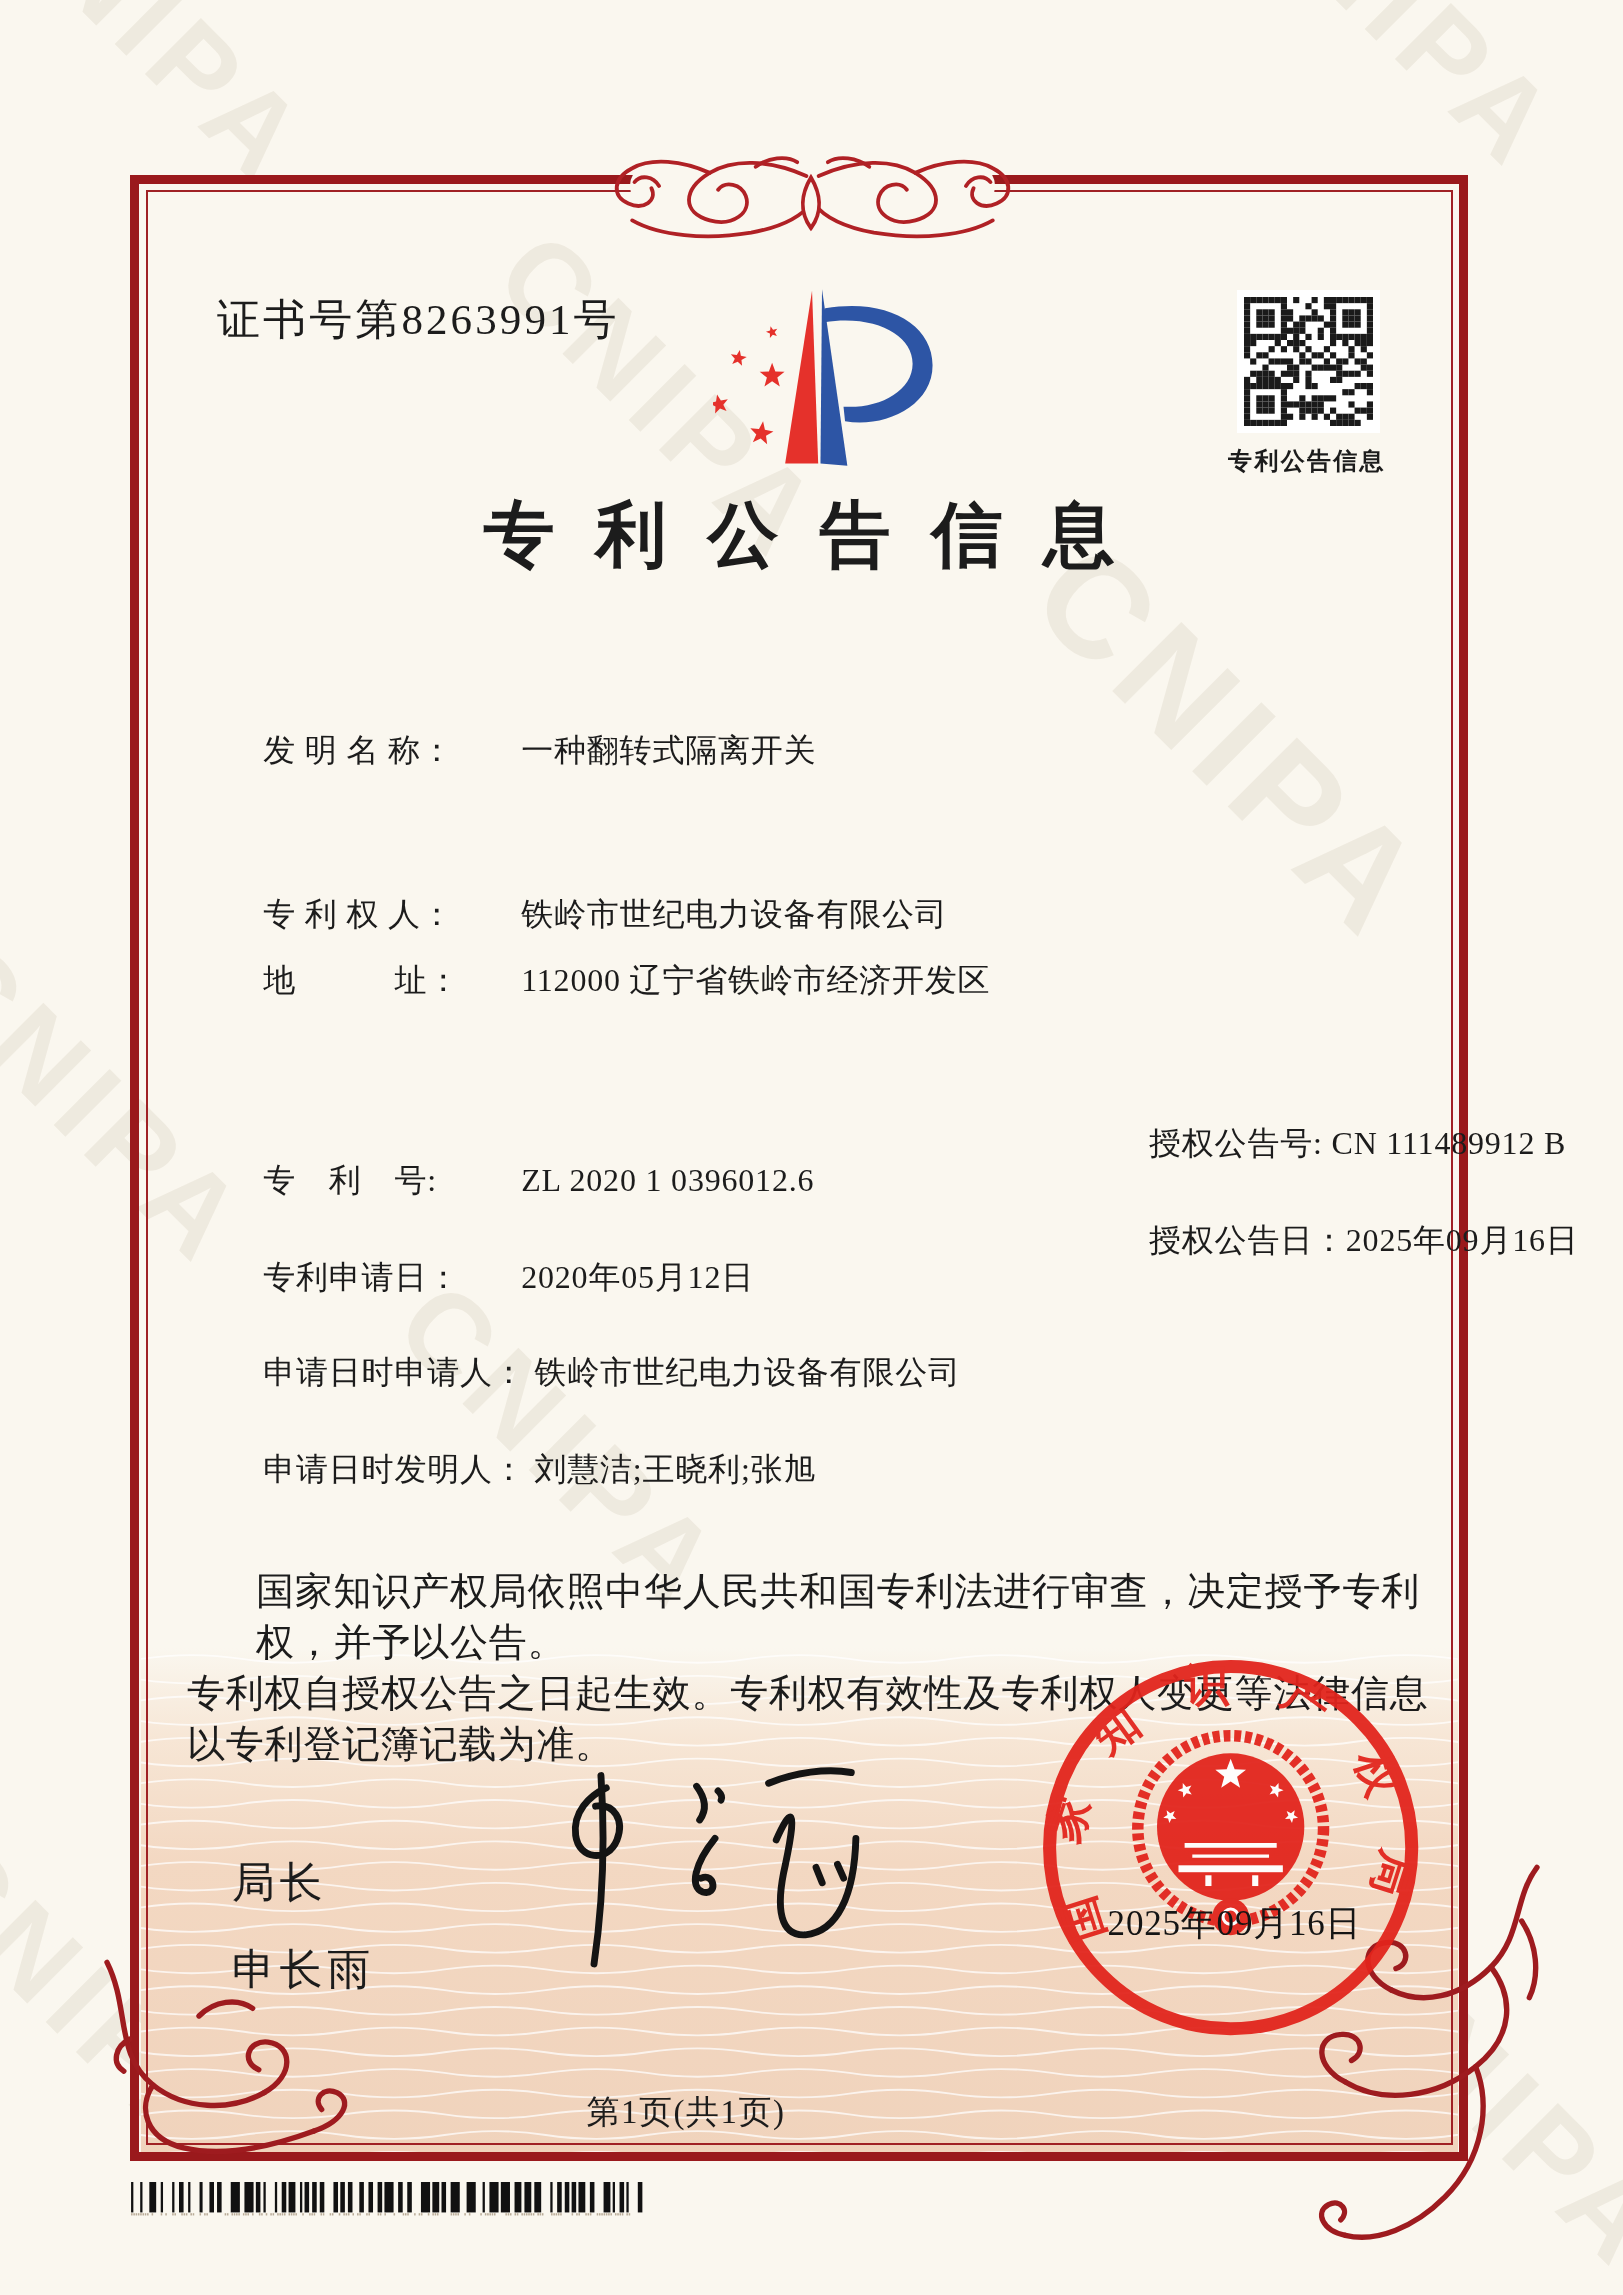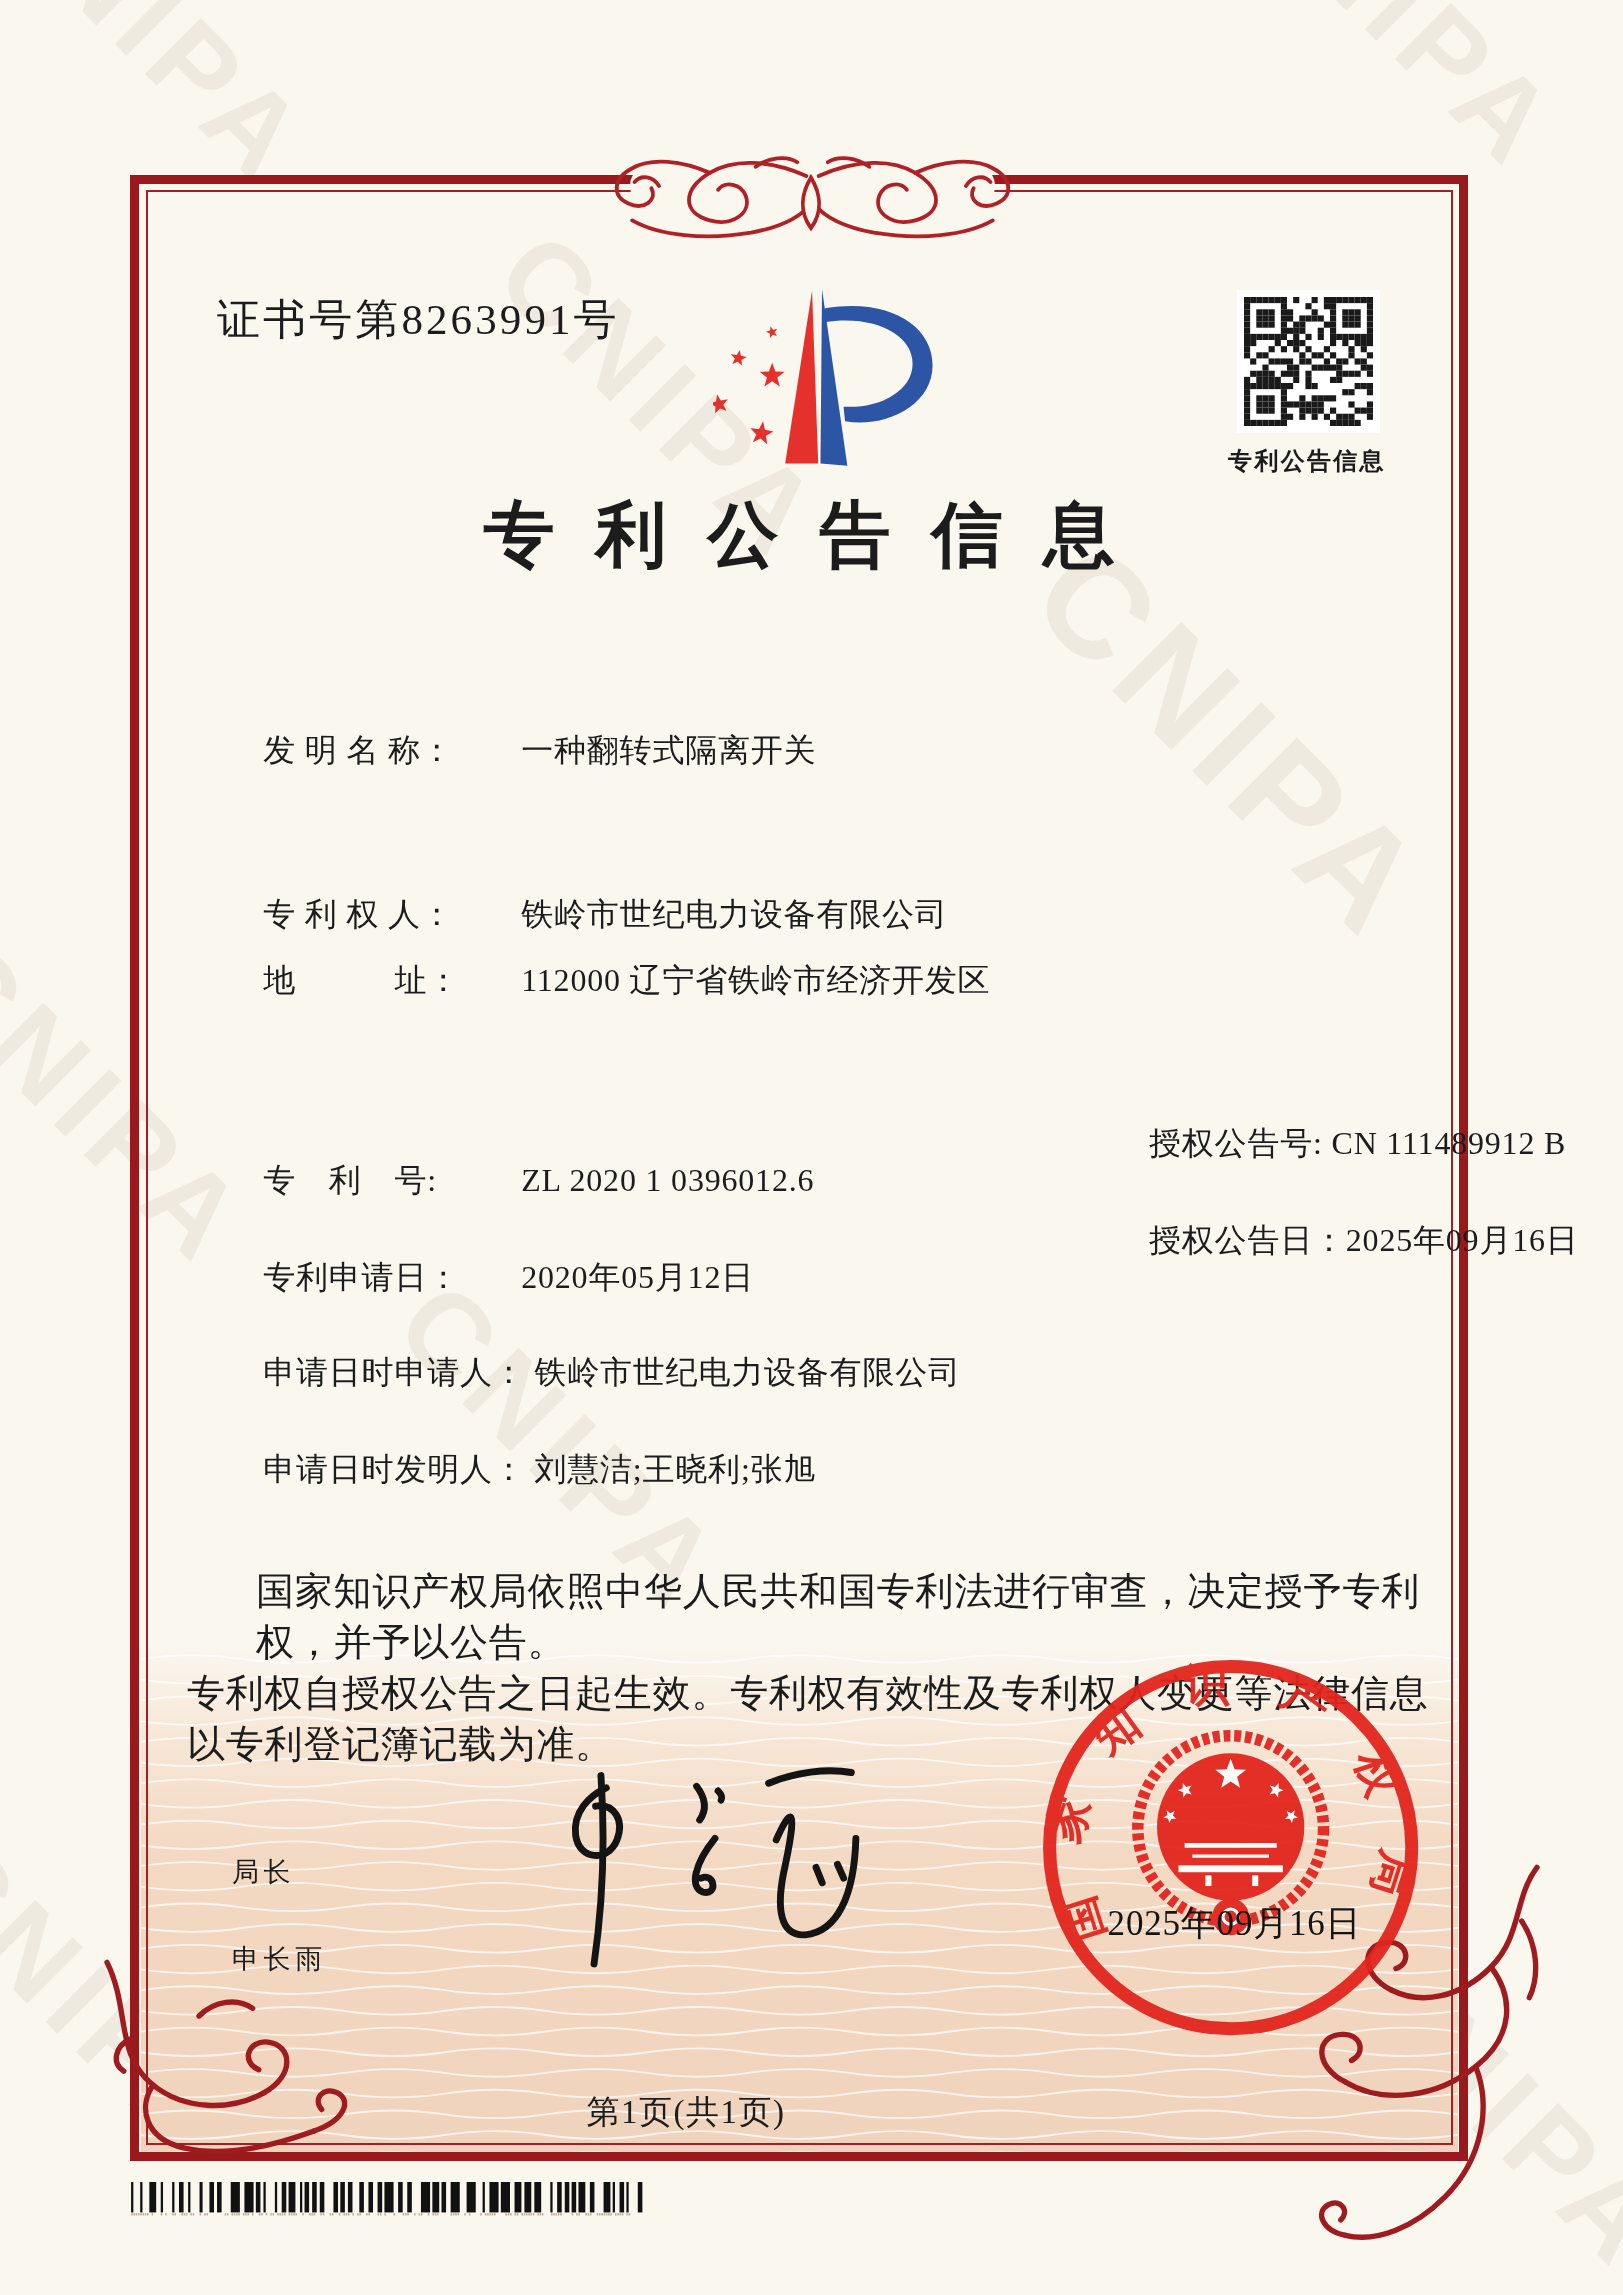--- a/index.html
+++ b/index.html
@@ -28,21 +28,21 @@
   .qrlabel{position:absolute;left:1196px;top:445px;width:222px;text-align:center;
       font-size:24px;font-weight:bold;letter-spacing:2.3px;z-index:4;}
   .frow{position:absolute;left:228px;font-size:32px;letter-spacing:0.8px;white-space:pre;z-index:4;}
   .frow .lab{display:inline-block;min-width:258px;}
   .frow .lab2{display:inline-block;}
   .col2{position:absolute;left:909px;top:0;white-space:pre;margin-left:12px;}
   .legal{position:absolute;left:187px;top:1566px;width:1254px;font-size:38px;
       line-height:51px;letter-spacing:0.8px;z-index:4;}
   .legal .l1{padding-left:69px;}
   .director{position:absolute;left:232px;z-index:4;
-      font-family:"Liberation Sans","DejaVu Sans",sans-serif;font-size:27px;letter-spacing:4.6px;}
+      font-family:"Liberation Sans","DejaVu Sans",sans-serif;font-size:43px;letter-spacing:4.6px;}
   .sig{position:absolute;left:491px;top:1748px;z-index:4;}
   .sealwrap{position:absolute;left:1035px;top:1652px;width:399px;height:399px;z-index:5;}
   .sealdate{position:absolute;left:1035px;top:1900px;width:399px;text-align:center;
       font-size:35px;color:#141414;letter-spacing:0.8px;z-index:6;}
   .footer{position:absolute;left:130px;top:2090px;width:1112px;text-align:center;
       font-size:33px;letter-spacing:1.5px;z-index:4;}
   .barcode{position:absolute;left:129px;top:2182px;z-index:4;}
   .ornament,.flourish{position:absolute;z-index:3;pointer-events:none;}
 </style>
 </head>

